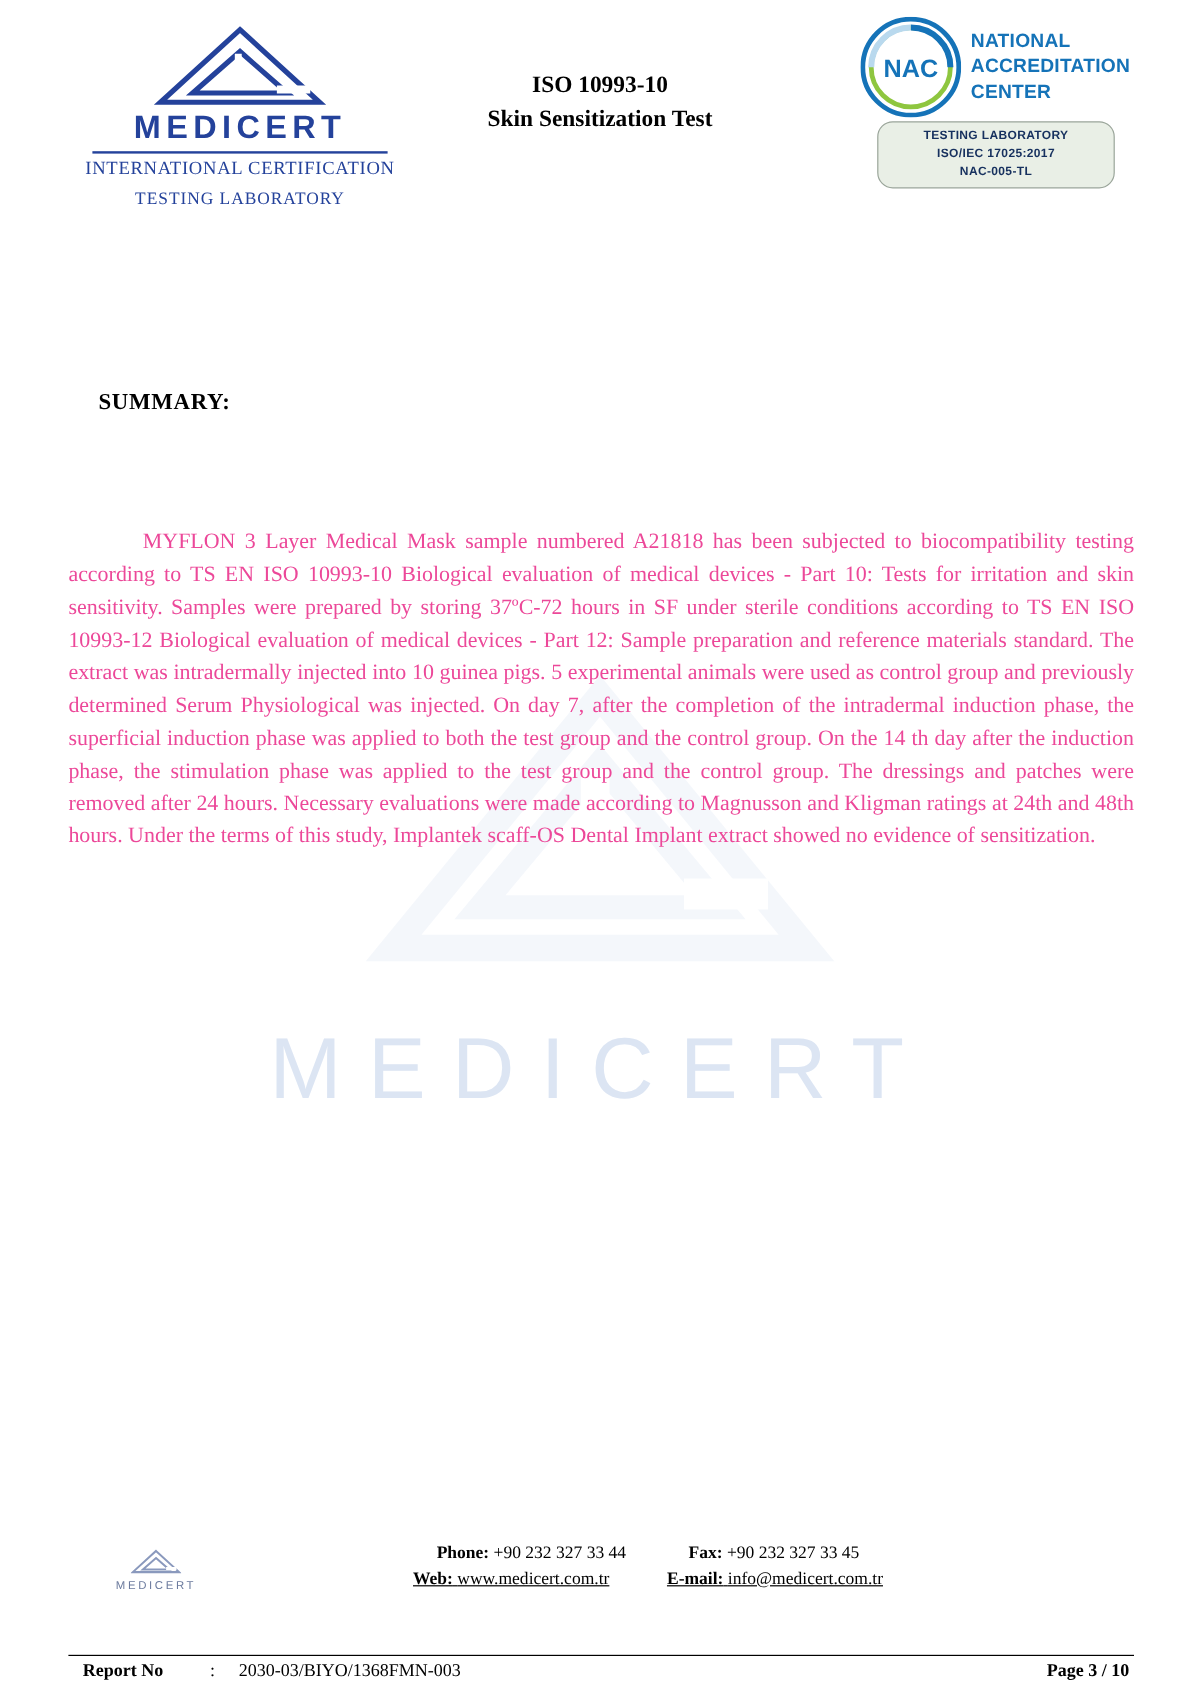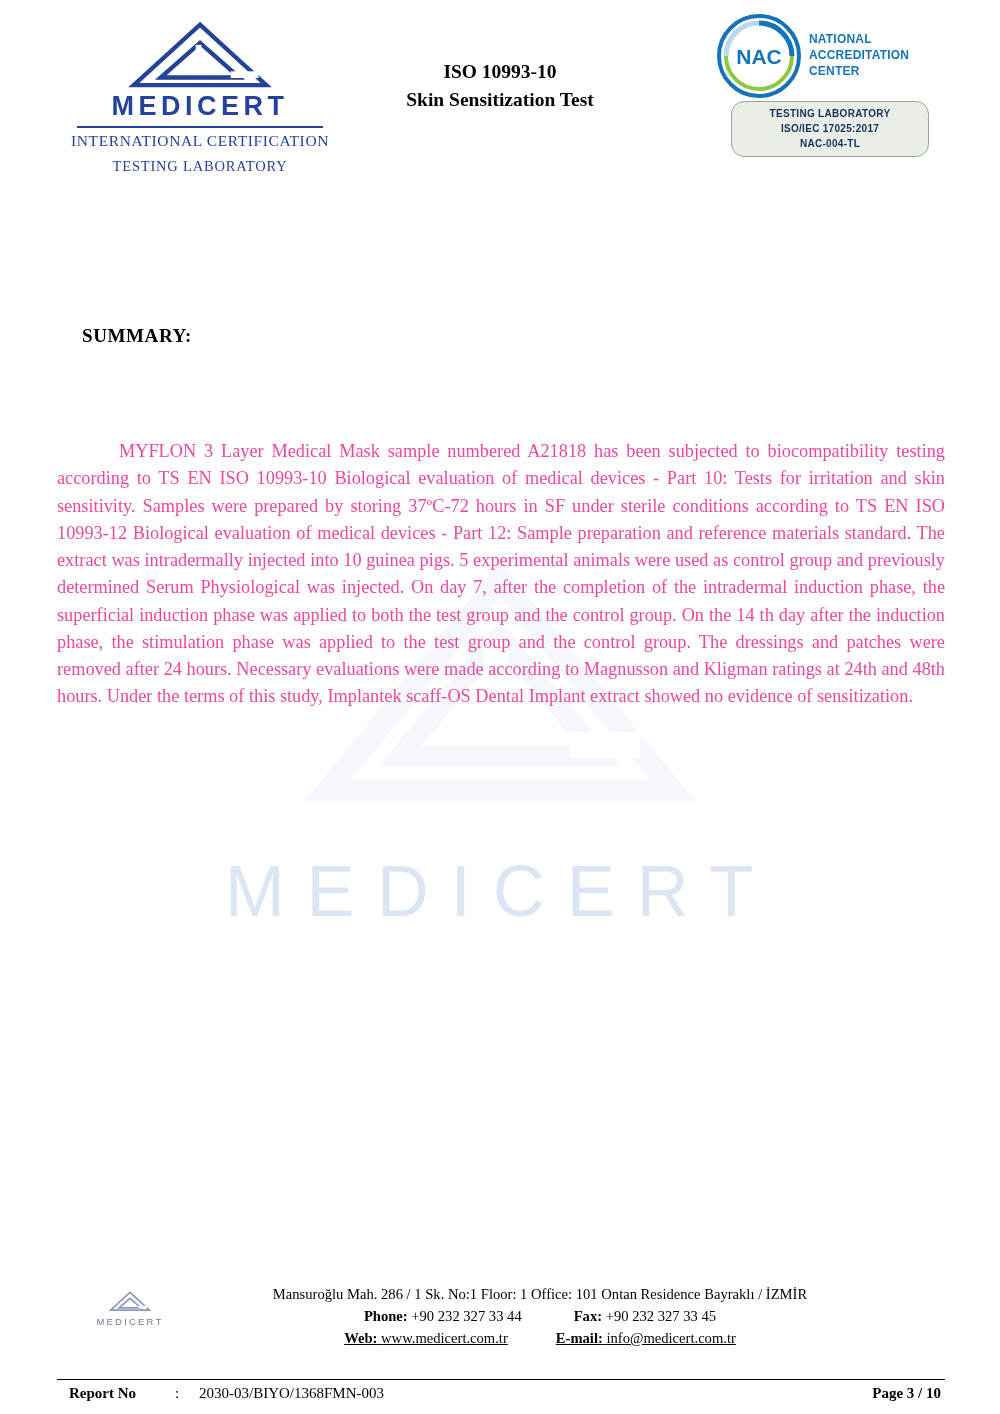--- a/index.html
+++ b/index.html
@@ -128,21 +128,21 @@
   }
   .nac-badge {
     position: relative;
     width: 84px;
     height: 84px;
     flex: 0 0 auto;
   }
   .nac-lines {
     font-family: "Liberation Sans", sans-serif;
     font-weight: bold;
-    font-size: 12px;
+    font-size: 16px;
     color: #1573b8;
     line-height: 1.32;
     letter-spacing: 0.2px;
   }
   .nac-box {
     margin-top: 3px;
     margin-left: 14px;
     width: 196px;
     border: 1px solid #9aa59a;
     border-radius: 13px;
@@ -326,42 +326,41 @@
         </div>
         <div class="nac-lines">
           <div>NATIONAL</div>
           <div>ACCREDITATION</div>
           <div>CENTER</div>
         </div>
       </div>
       <div class="nac-box">
         <div>TESTING LABORATORY</div>
         <div>ISO/IEC 17025:2017</div>
-        <div>NAC-004-TL</div>
+        <div>NAC-005-TL</div>
       </div>
     </div>
   </div>
 
   <div class="content">
     <div class="summary-heading">SUMMARY:</div>
     <div class="summary-body">MYFLON 3 Layer Medical Mask sample numbered A21818 has been subjected to biocompatibility testing according to TS EN ISO 10993-10 Biological evaluation of medical devices - Part 10: Tests for irritation and skin sensitivity. Samples were prepared by storing 37ºC-72 hours in SF under sterile conditions according to TS EN ISO 10993-12 Biological evaluation of medical devices - Part 12: Sample preparation and reference materials standard. The extract was intradermally injected into 10 guinea pigs. 5 experimental animals were used as control group and previously determined Serum Physiological was injected. On day 7, after the completion of the intradermal induction phase, the superficial induction phase was applied to both the test group and the control group. On the 14 th day after the induction phase, the stimulation phase was applied to the test group and the control group. The dressings and patches were removed after 24 hours. Necessary evaluations were made according to Magnusson and Kligman ratings at 24th and 48th hours. Under the terms of this study, Implantek scaff-OS Dental Implant extract showed no evidence of sensitization.</div>
   </div>
 
   <div class="footer">
     <div class="footer-logo">
       <svg viewBox="0 0 300 150">
         <path d="M150 14 L288 140 L12 140 Z" fill="none" stroke="#8a99bd" stroke-width="12"></path>
         <path d="M150 56 L228 124 L72 124 Z" fill="none" stroke="#8a99bd" stroke-width="12"></path>
         <path d="M210 118 L272 118" stroke="#ffffff" stroke-width="18"></path>
       </svg>
       <div class="footer-logo-text">MEDICERT</div>
     </div>
 
     <div class="footer-contact">
-      <div>Mansuroğlu Mah. 286 / 1 Sk. No:1 Floor: 1 Office: 101 Ontan Residence Bayraklı / İZMİR</div>
       <div class="footer-row2">
         <span>
           <b>Phone:</b>
           <span>+90 232 327 33 44</span>
         </span>
         <span>
           <b>Fax:</b>
           <span>+90 232 327 33 45</span>
         </span>
       </div>

